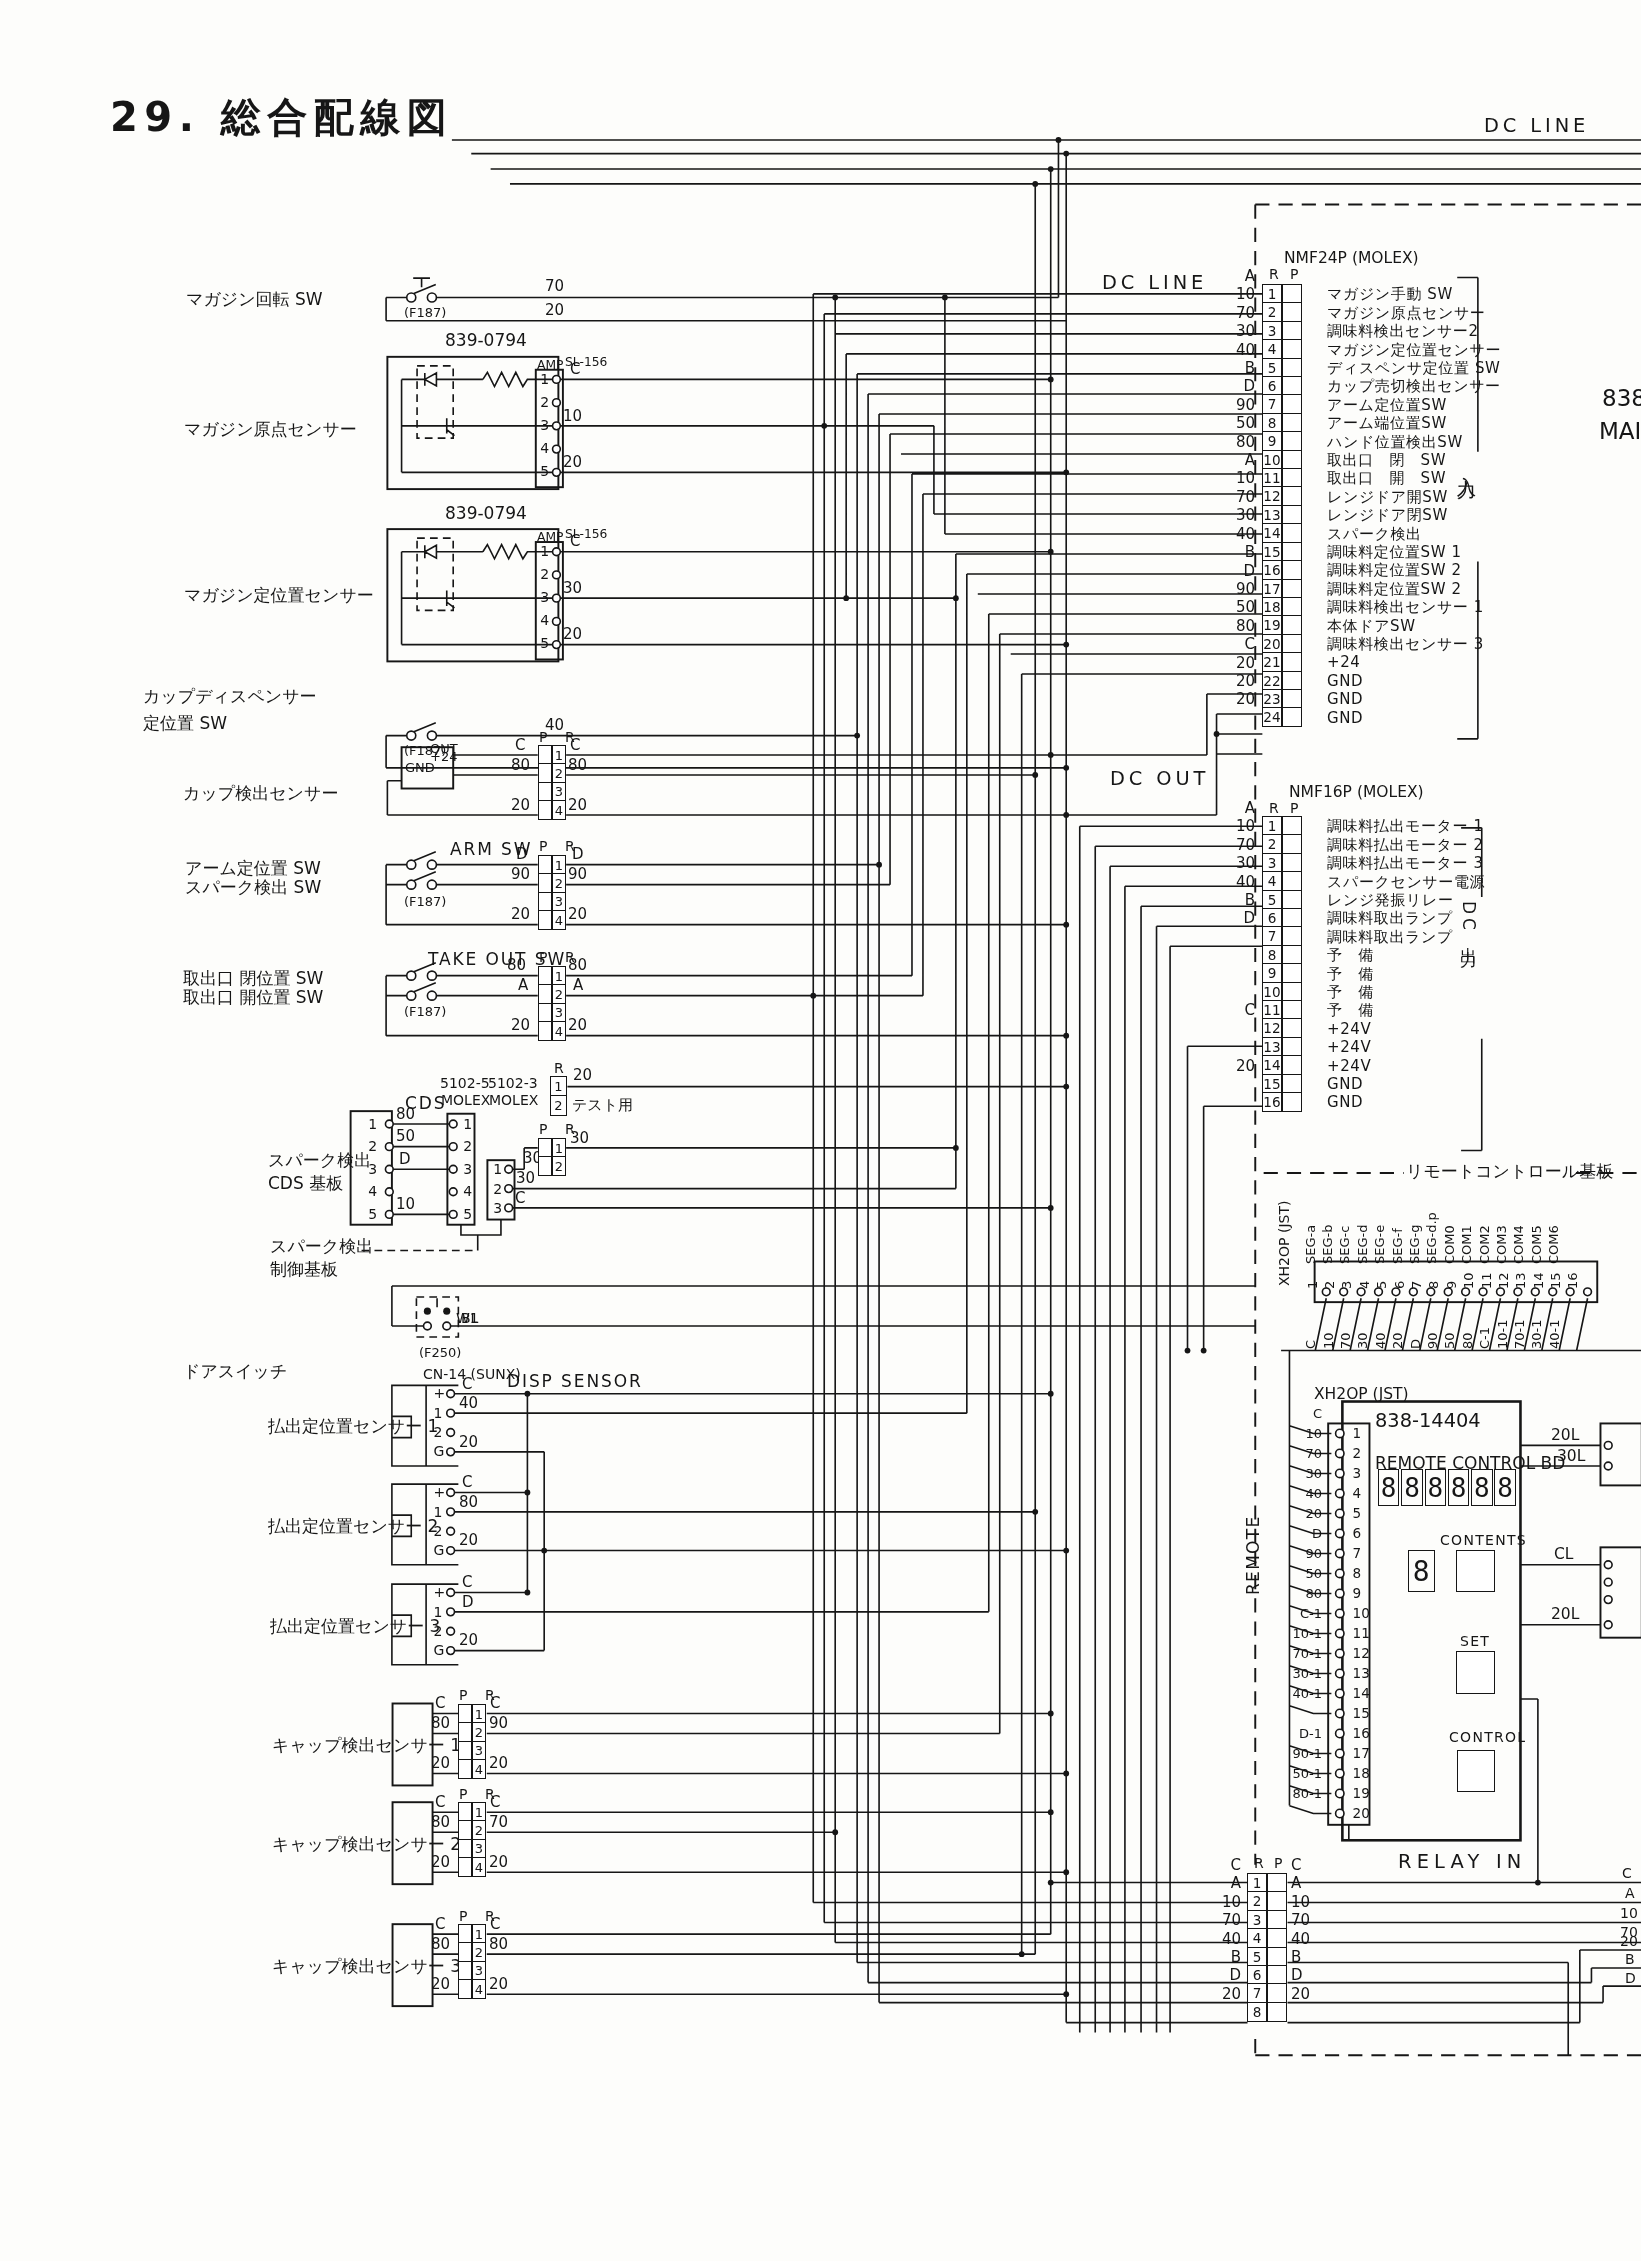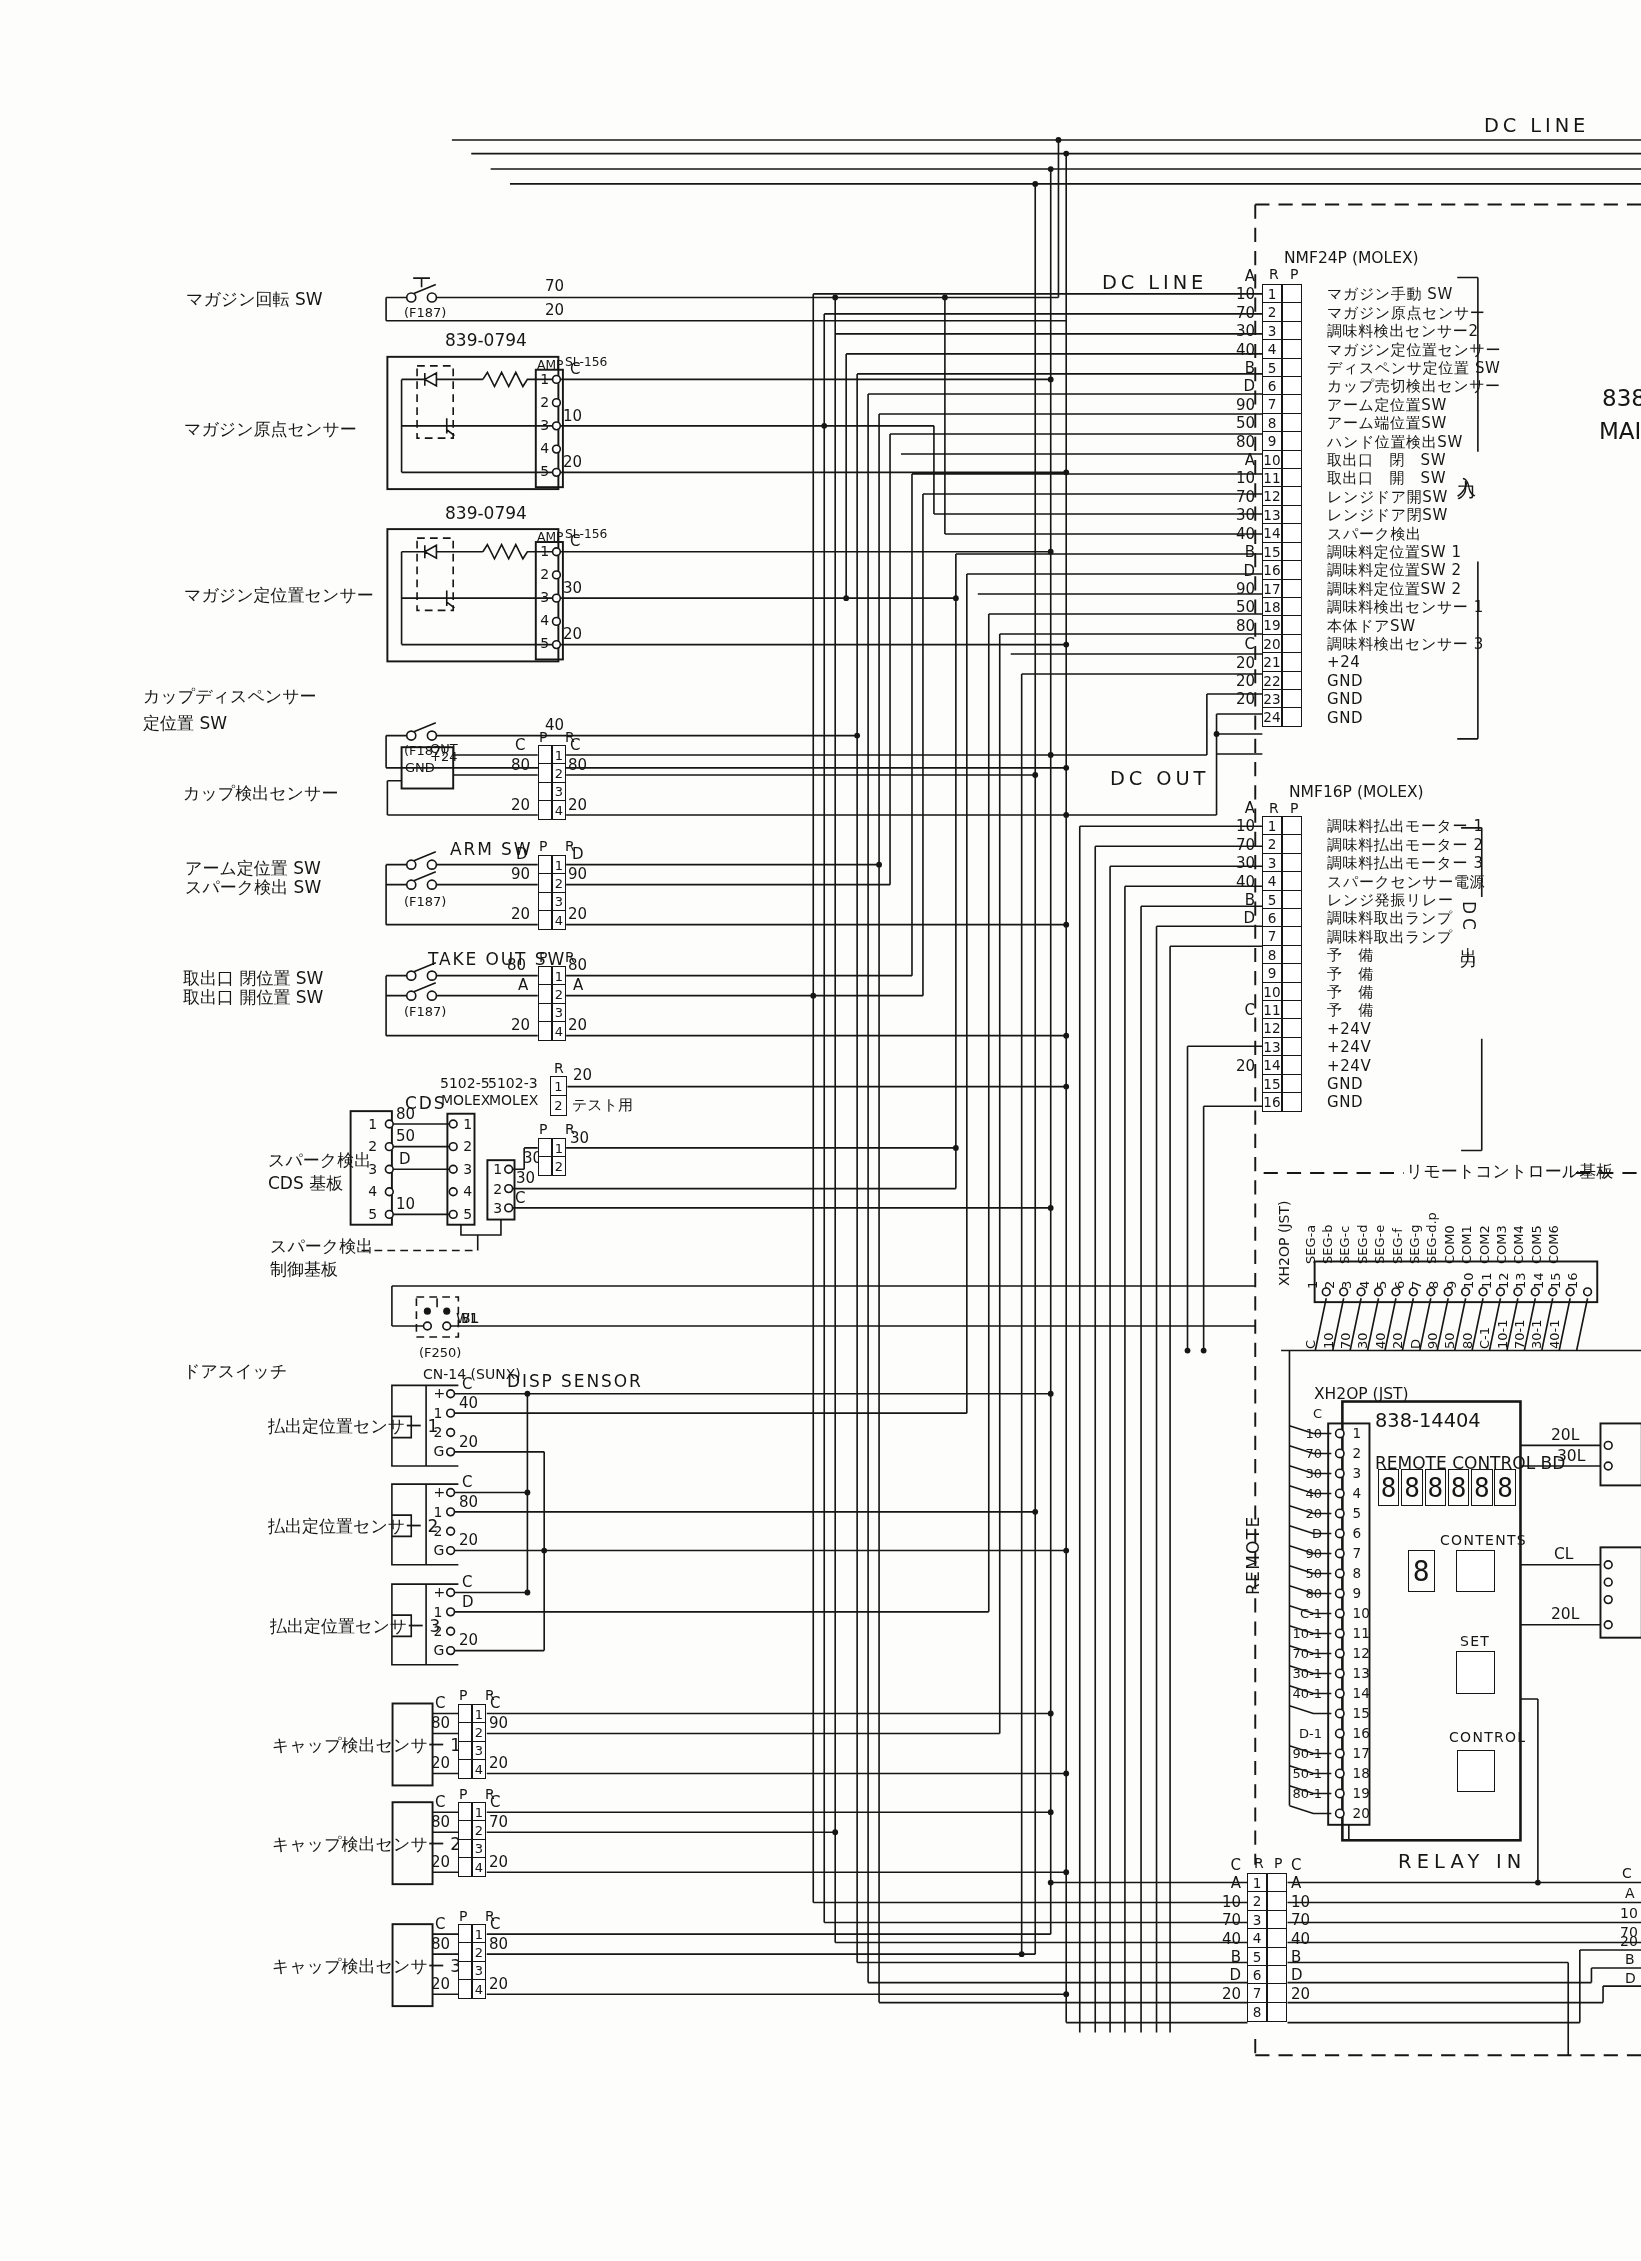--- a/index.html
+++ b/index.html
@@ -307,20 +307,21 @@
     <circle cx="1628" cy="2808.5" r="4.5"></circle>
         <circle cx="1294" cy="2839.5" r="4.5"></circle>
         <circle cx="1652" cy="2901.5" r="4.5"></circle>
     <circle cx="1583" cy="3028.5" r="4.5"></circle>
         <circle cx="1652" cy="3090.5" r="4.5"></circle>
     <circle cx="1628" cy="2917.5" r="4.5"></circle>
         <circle cx="2383" cy="2917.5" r="4.5"></circle>
   </g>
 </svg>
 
+<div class="L ttl" style="left:110px;top:90px">29. 総合配線図</div>
 
 <div class="L sp s30" style="left:1484px;top:114px">DC LINE</div>
 <div class="L sp s30" style="left:1102px;top:271px">DC LINE</div>
 <div class="L sp s30" style="left:1110px;top:767px">DC OUT</div>
 <div class="L s36" style="left:1602px;top:385px">838</div>
 <div class="L s36" style="left:1599px;top:418px">MAI</div>
 
 <div class="L" style="left:186px;top:288px">マガジン回転 SW</div>
 <div class="L s20" style="left:404px;top:305px">(F187)</div>
 <div class="L s23" style="left:545px;top:277px">70</div>

